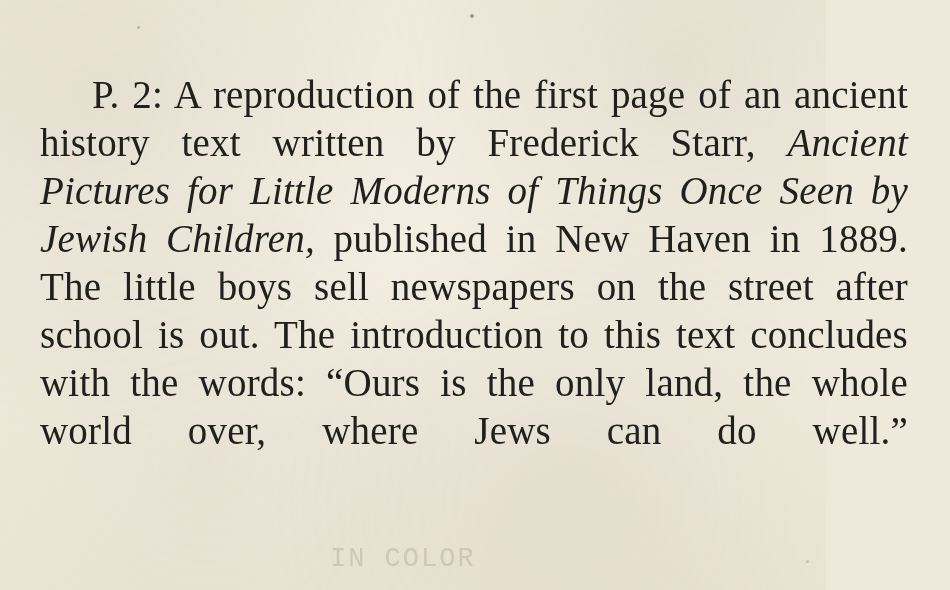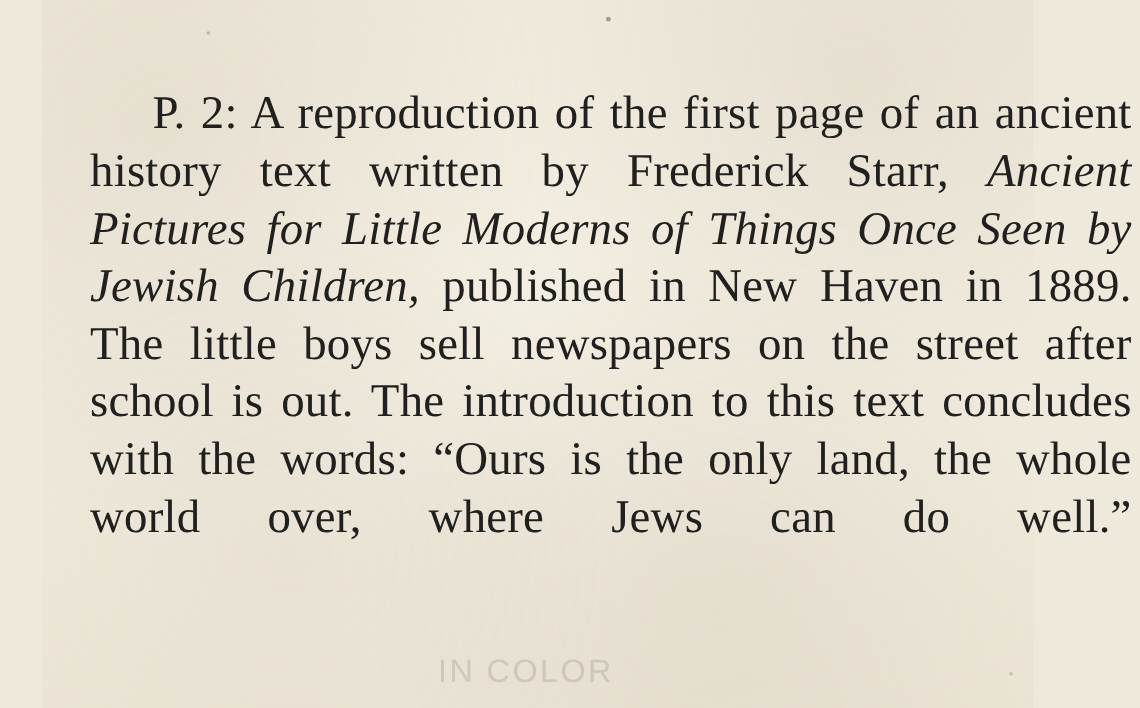--- a/index.html
+++ b/index.html
@@ -16,21 +16,20 @@
 
   .page {
     position: relative;
     width: 826px;
     height: 590px;
     box-sizing: border-box;
     
     background:
       radial-gradient(ellipse 120% 90% at 45% 40%, #f3eee2 0%, #efe9db 55%, #e8e1d1 100%),
       #efe9db;
-    margin-left: 35px;
   }
 
   
   .grain {
     position: absolute;
     inset: 0;
     pointer-events: none;
     background:
       radial-gradient(circle at 12% 18%, rgba(160,150,125,0.10) 0%, rgba(160,150,125,0) 38%),
       radial-gradient(circle at 82% 12%, rgba(150,142,120,0.09) 0%, rgba(150,142,120,0) 34%),
@@ -40,21 +39,21 @@
   }
 
   
   .bleed-through {
     position: absolute;
     left: 330px;
     bottom: 4px;
     width: 330px;
     height: 42px;
     color: rgba(120,110,95,0.22);
-    font-family: Liberation Sans, sans-serif;
+    font-family: Liberation Mono, monospace;
     font-size: 27px;
     letter-spacing: 2px;
     white-space: nowrap;
     pointer-events: none;
     overflow: hidden;
   }
 
   
   .speck {
     position: absolute;

